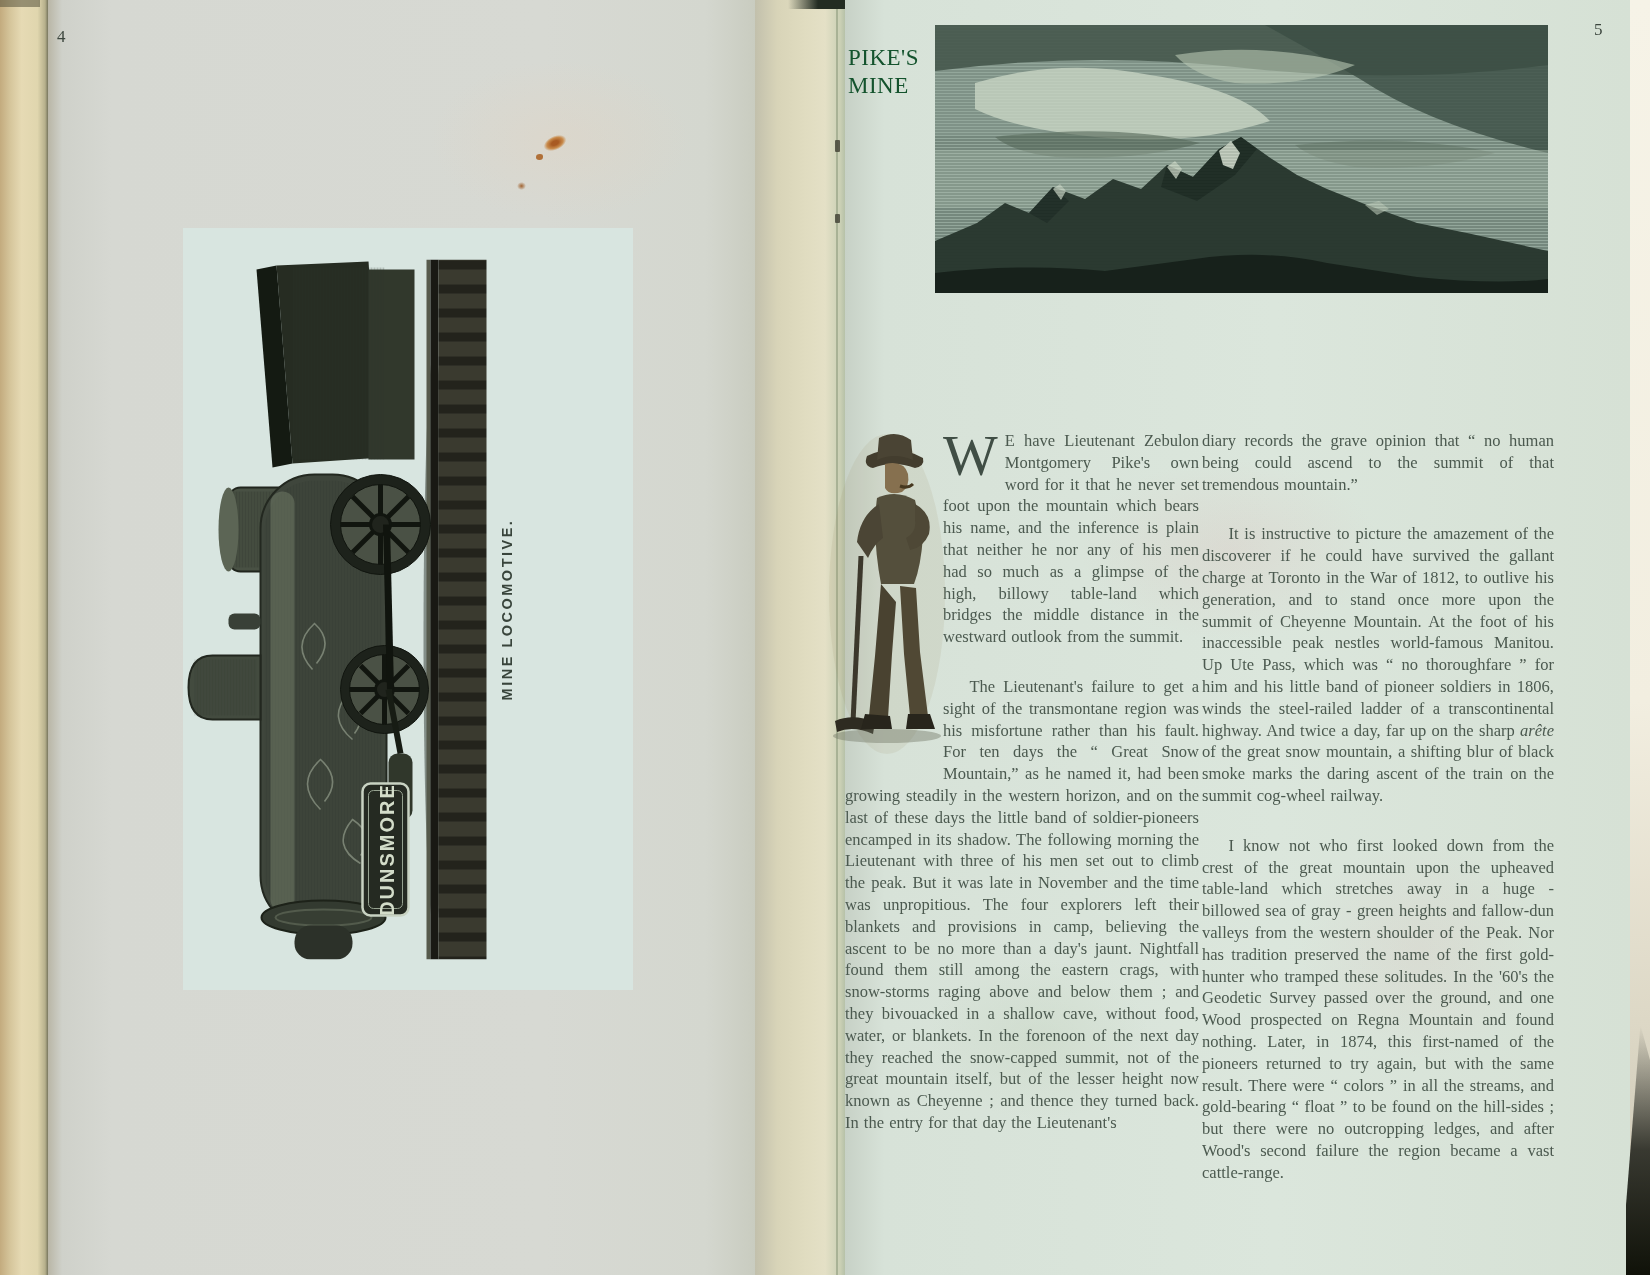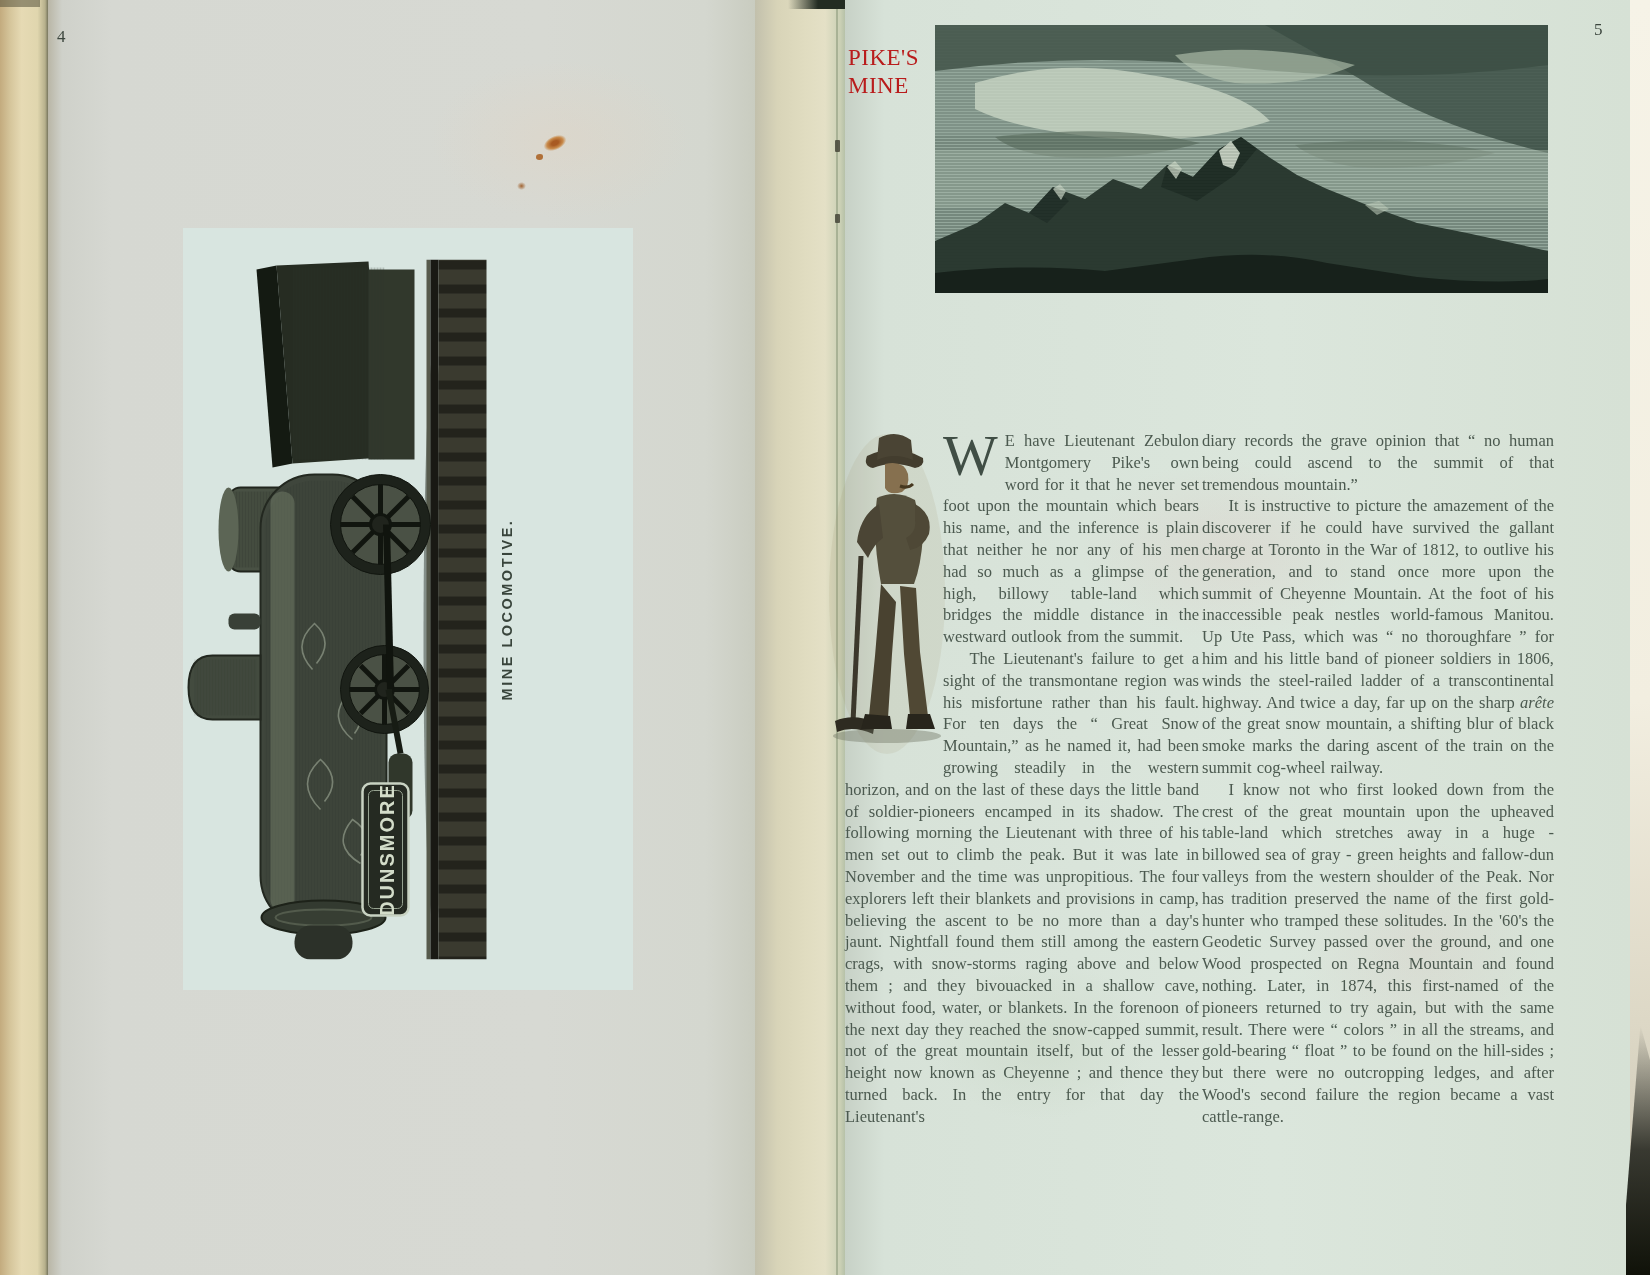--- a/index.html
+++ b/index.html
@@ -33,27 +33,27 @@
   
   .pagenum{position:absolute;font-size:17px;color:#3c463e;}
 
   
   .plate{position:absolute;left:183px;top:228px;width:450px;height:762px;background:#d8e5e0;}
   .loco-rot{position:absolute;left:50%;top:50%;width:700px;height:345px;
     margin:-172px 0 0 -413px;transform:rotate(-90deg);}
 
   
   .title{position:absolute;left:848px;top:44px;font-size:23px;line-height:28px;
-    letter-spacing:.5px;color:#b91c1c;}
+    letter-spacing:.5px;color:#14532d;}
   .engraving{position:absolute;left:935px;top:25px;width:613px;height:268px;}
 
   .col{position:absolute;top:430px;width:354px;font-size:16.5px;line-height:21.8px;
     text-align:justify;color:#4b594f;word-spacing:1px;}
   .col p{margin:0;}
-  .col p.ind{text-indent:1.6em;}
+  .col p.ind{text-indent:1.6em;margin-top:28px;}
   .col1{left:845px;}
   .col2{left:1202px;width:352px;font-family:Liberation Serif, serif;}
   .dc{float:left;font-size:58px;line-height:45px;padding:3px 7px 0 0;color:#404e45;}
   .fig{float:left;width:102px;height:348px;margin:-4px 10px 0 -14px;position:relative;}
   .fig svg{position:absolute;left:-16px;top:-12px;}
   .it{font-style:italic;}
 </style>
 </head>
 <body>
 

